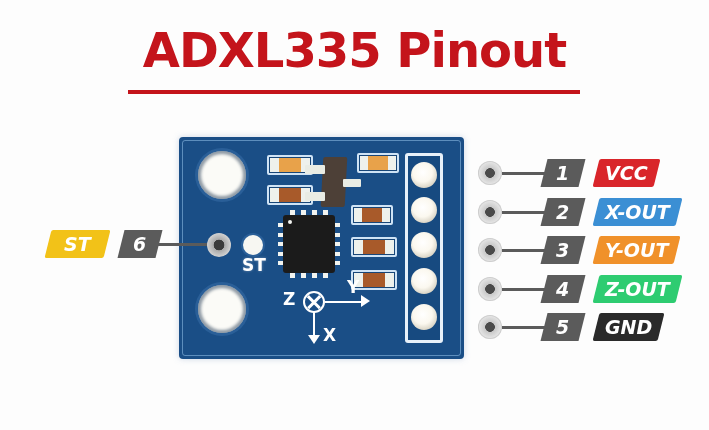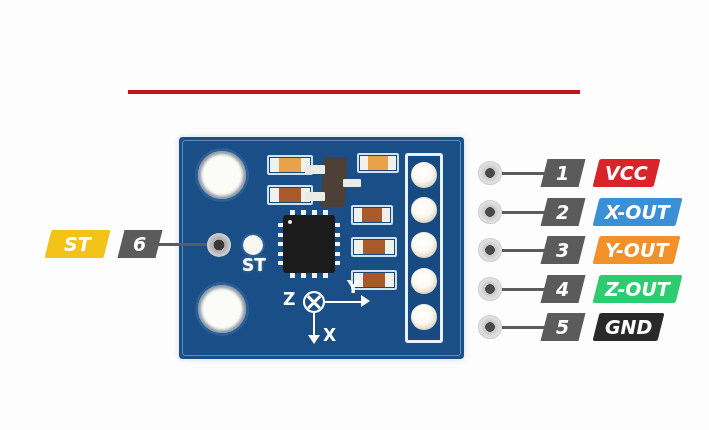--- a/index.html
+++ b/index.html
@@ -368,20 +368,21 @@
     height: 3px;
     background: #5b5b5b;
     margin-left: -2px;
   }
 </style>
 </head>
 <body>
 
 <div id="stage">
 
+  <div id="title">ADXL335 Pinout</div>
   <div id="title-underline"></div>
 
   <div id="board">
     <div id="board-inner-edge"></div>
 
     <div class="mount-hole" id="mount-hole-top"></div>
     <div class="mount-hole" id="mount-hole-bottom"></div>
 
     <div id="st-via"></div>
     <div id="st-testpoint"></div>

